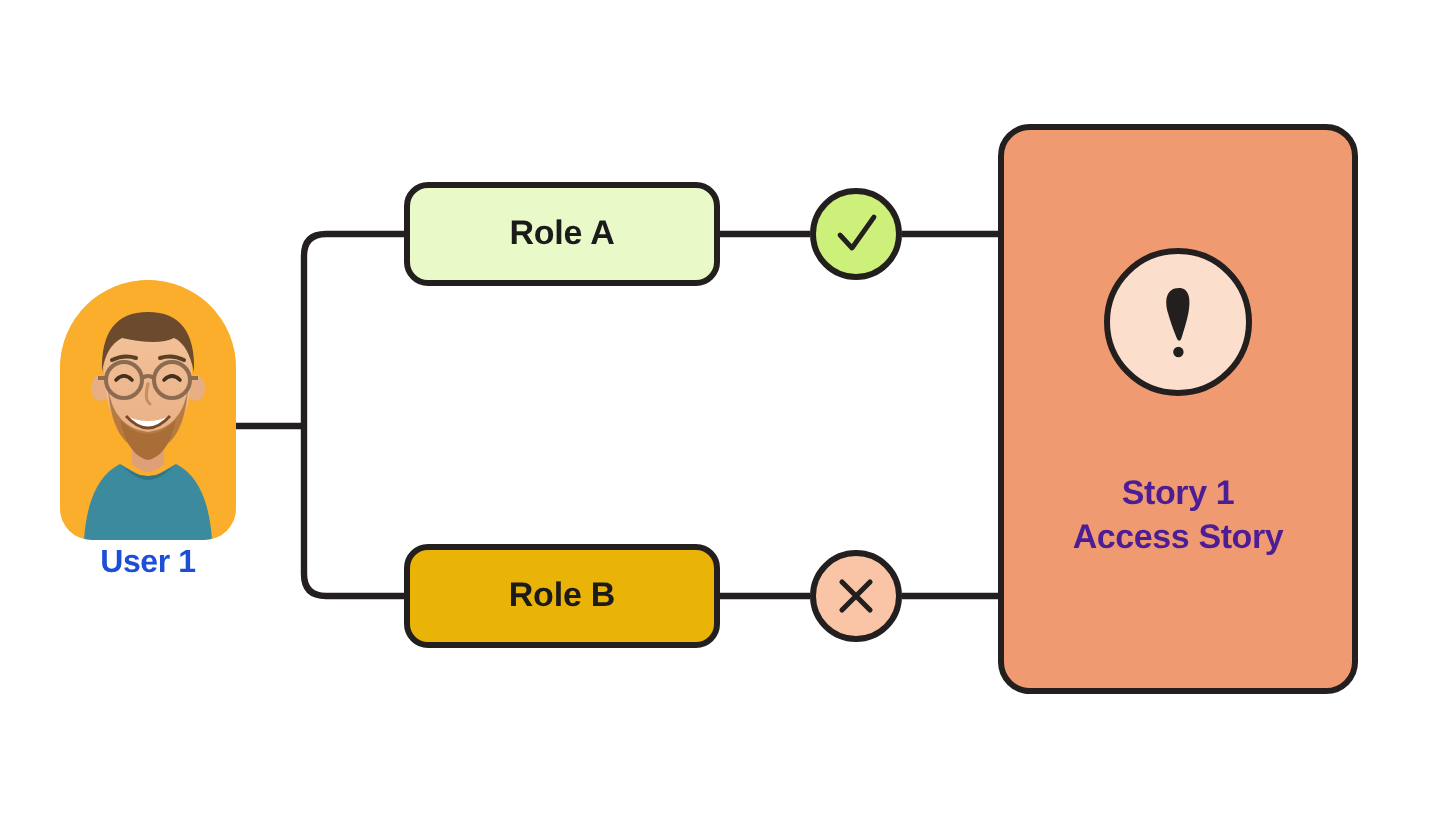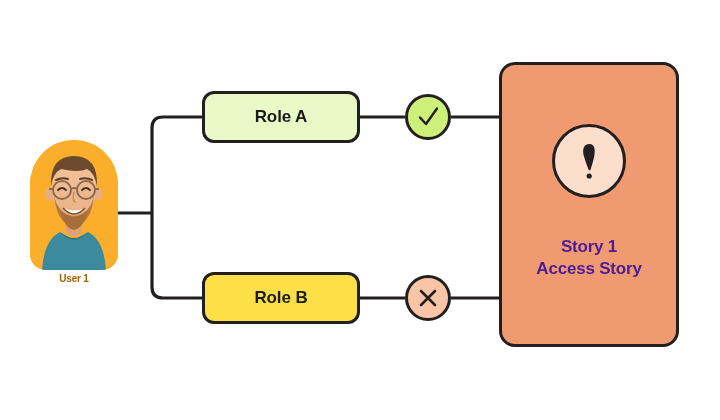--- a/index.html
+++ b/index.html
@@ -51,23 +51,23 @@
     top: 0;
     width: 88px;
     height: 130px;
   }
   .user-label {
     position: absolute;
     left: -16px;
     top: 133px;
     width: 120px;
     text-align: center;
-    font-size: 10px;
+    font-size: 16px;
     font-weight: bold;
-    color: #a16207;
+    color: #1d4ed8;
     letter-spacing: -0.2px;
   }
 
   
   .role-box {
     position: absolute;
     box-sizing: border-box;
     border: 3px solid #231f1e;
     border-radius: 12px;
     display: flex;
@@ -83,21 +83,21 @@
     top: 91px;
     width: 158px;
     height: 52px;
     background: #E9FAC8;
   }
   #role-b {
     left: 202px;
     top: 272px;
     width: 158px;
     height: 52px;
-    background: #fde047;
+    background: #eab308;
   }
 
   
   .status-circle {
     position: absolute;
     box-sizing: border-box;
     width: 46px;
     height: 46px;
     border: 3px solid #231f1e;
     border-radius: 50%;

